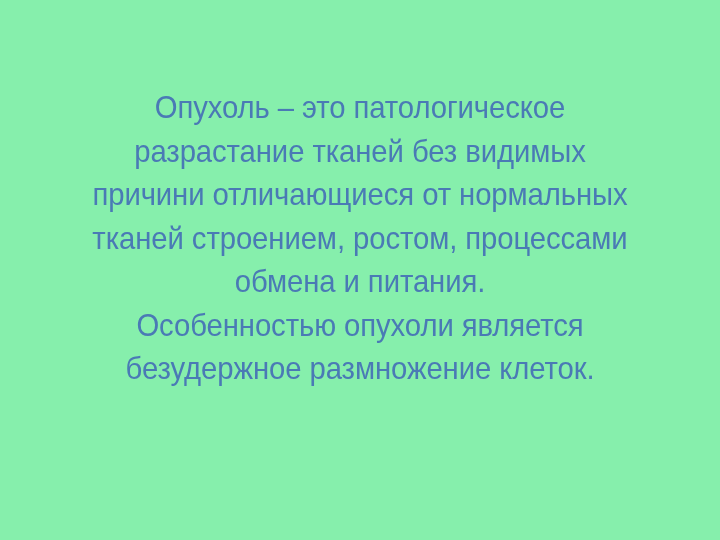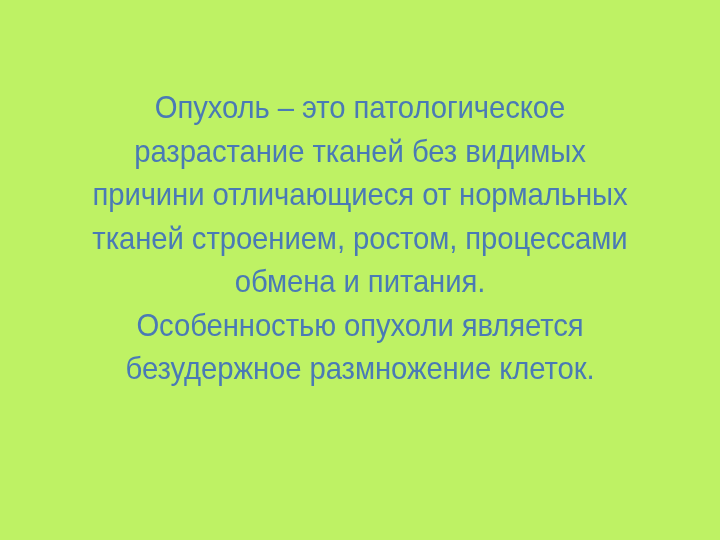--- a/index.html
+++ b/index.html
@@ -42,21 +42,21 @@
     white-space: nowrap;
     
     transform: scaleX(0.93);
     transform-origin: center center;
     -webkit-font-smoothing: antialiased;
   }
 </style>
 </head>
 <body style="background: rgb(255, 255, 255);">
 
-<div id="slide" style="background: #bef264;">
+<div id="slide" style="background: #86efac;">
 
   <div id="body-text">
     <span class="text-line" style="color: rgb(74, 122, 181);">Опухоль – это патологическое</span>
     <span class="text-line" style="color: rgb(74, 122, 181);">разрастание тканей без видимых</span>
     <span class="text-line" style="color: rgb(74, 122, 181);">причини отличающиеся от нормальных</span>
     <span class="text-line" style="color: rgb(74, 122, 181);">тканей строением, ростом, процессами</span>
     <span class="text-line" style="color: rgb(74, 122, 181);">обмена и питания.</span>
     <span class="text-line" style="color: rgb(74, 122, 181);">Особенностью опухоли является</span>
     <span class="text-line" style="color: rgb(74, 122, 181);">безудержное размножение клеток.</span>
   </div>

